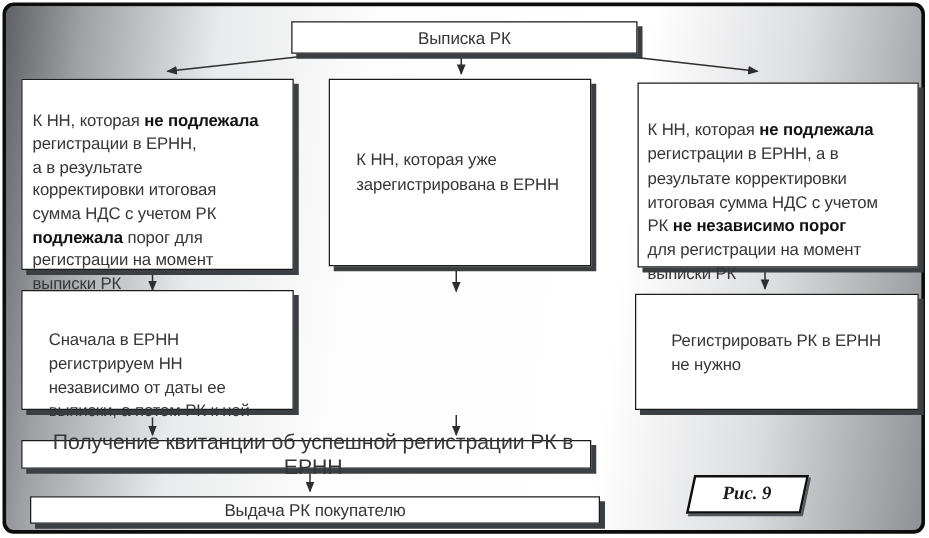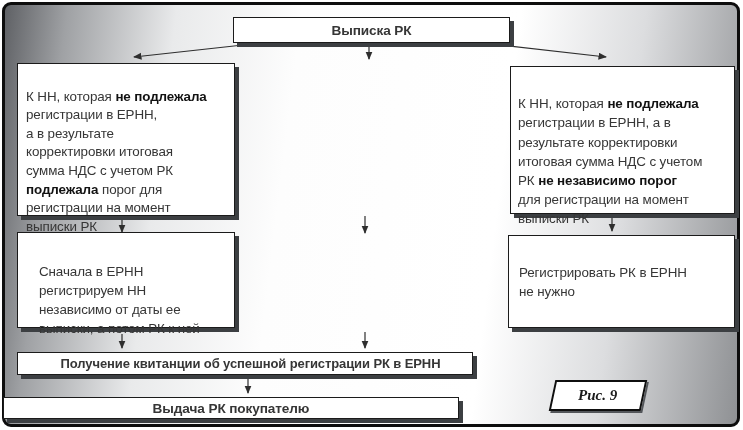--- a/index.html
+++ b/index.html
@@ -12,31 +12,31 @@
     border:3.5px solid #0d0d0d;border-radius:9px;
     background:linear-gradient(97deg,#5f6165 0%,#9fa1a4 8%,#e9eaeb 22%,#fdfdfd 38%,#ffffff 66%,#dcdddf 82%,#8f9194 100%);
   }
   svg.arrows{position:absolute;left:0;top:0;width:743px;height:430px;pointer-events:none;}
   .node{
     position:absolute;background:#ffffff;border:1.6px solid #1b1b1b;
     box-shadow:4px 4px 0 #3c3f42;color:#363636;font-size:13.4px;
     letter-spacing:-0.1px;box-sizing:border-box;white-space:pre-line;
   }
   .node b{color:#121212;font-weight:bold;}
-  .center-h{display:flex;align-items:center;justify-content:center;text-align:center;font-weight:bold;}
+  .center-h{display:flex;align-items:center;justify-content:center;text-align:center;}
   .center-v{display:flex;align-items:center;text-align:left;}
   #node-root{left:233px;top:17px;width:277px;height:26px;font-size:13.6px;}
   #node-case-left{left:17px;top:63px;width:218px;height:153px;padding:5px 6px 0 8px;line-height:18.6px;}
   #node-case-middle{left:263px;top:63px;width:210px;height:150px;padding-left:21px;line-height:20px;}
   #node-case-right{left:510px;top:66px;width:225px;height:148px;padding:8px 4px 0 7px;line-height:19.2px;}
   #node-action-left{left:17px;top:232px;width:218px;height:96px;padding:10px 6px 0 21px;line-height:19px;}
   #node-action-middle{left:263px;top:237px;width:210px;height:93px;padding:4px 4px 0 10px;line-height:18.2px;}
-  #node-action-right{left:508px;top:235px;width:227px;height:93px;padding-left:10px;line-height:19px;align-items:center;display:flex;}
-  #bar-receipt{left:17px;top:352px;width:456px;height:23px;font-size:13px;padding-left:11px;}
-  #bar-issue{left:3px;top:397px;width:456px;height:22px;font-size:13.6px;}
+  #node-action-right{left:508px;top:235px;width:227px;height:93px;padding-left:28px;line-height:19px;align-items:center;display:flex;}
+  #bar-receipt{left:17px;top:352px;width:456px;height:23px;font-size:17px;padding-left:11px;}
+  #bar-issue{left:24px;top:397px;width:456px;height:22px;font-size:13.6px;}
   #fig-label{
     position:absolute;left:552px;top:380px;width:88px;height:27px;
     background:#ffffff;border:2.5px solid #0f0f0f;transform:skewX(-12deg);
     display:flex;align-items:center;justify-content:center;box-shadow:2px 2px 0 #53565a;
   }
   #fig-label span{
     transform:skewX(12deg);font-style:italic;font-weight:bold;
     font-size:15px;color:#1a1a1a;font-family:"Liberation Serif",serif;
   }
 </style>
@@ -73,20 +73,24 @@
     <span>К НН, которая <b>не подлежала</b>
 регистрации в ЕРНН,
 а в результате
 корректировки итоговая
 сумма НДС с учетом РК
 <b>подлежала</b> порог для
 регистрации на момент
 выписки РК</span>
   </div>
 
+  <div class="node center-v" id="node-case-middle">
+    <span>К НН, которая уже
+зарегистрирована в ЕРНН</span>
+  </div>
 
   <div class="node" id="node-case-right">
     <span>К НН, которая <b>не подлежала</b>
 регистрации в ЕРНН, а в
 результате корректировки
 итоговая сумма НДС с учетом
 РК <b>не независимо порог</b>
 для регистрации на момент
 выписки РК</span>
   </div>

